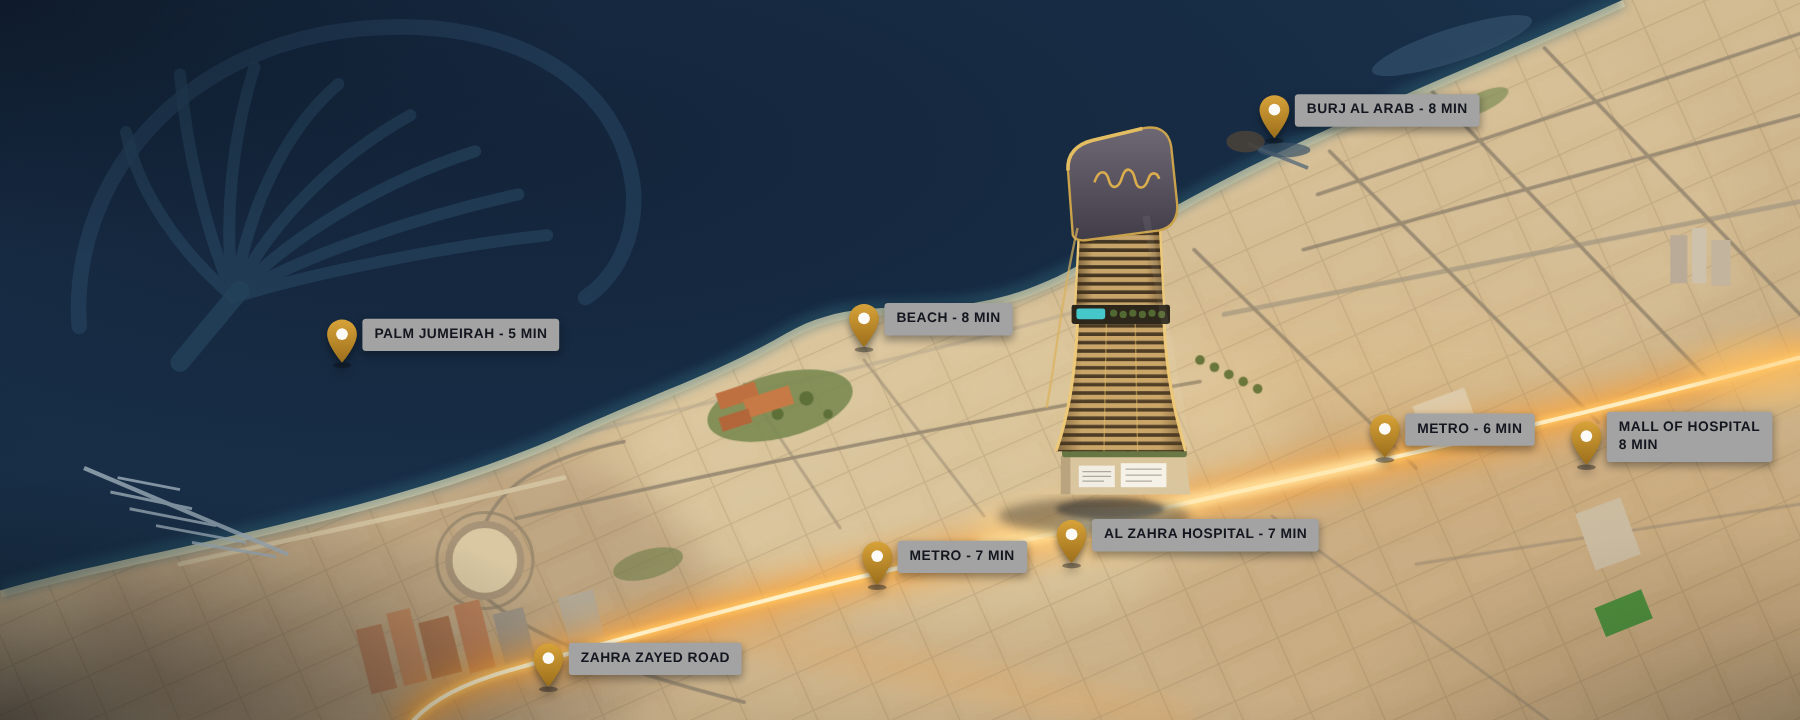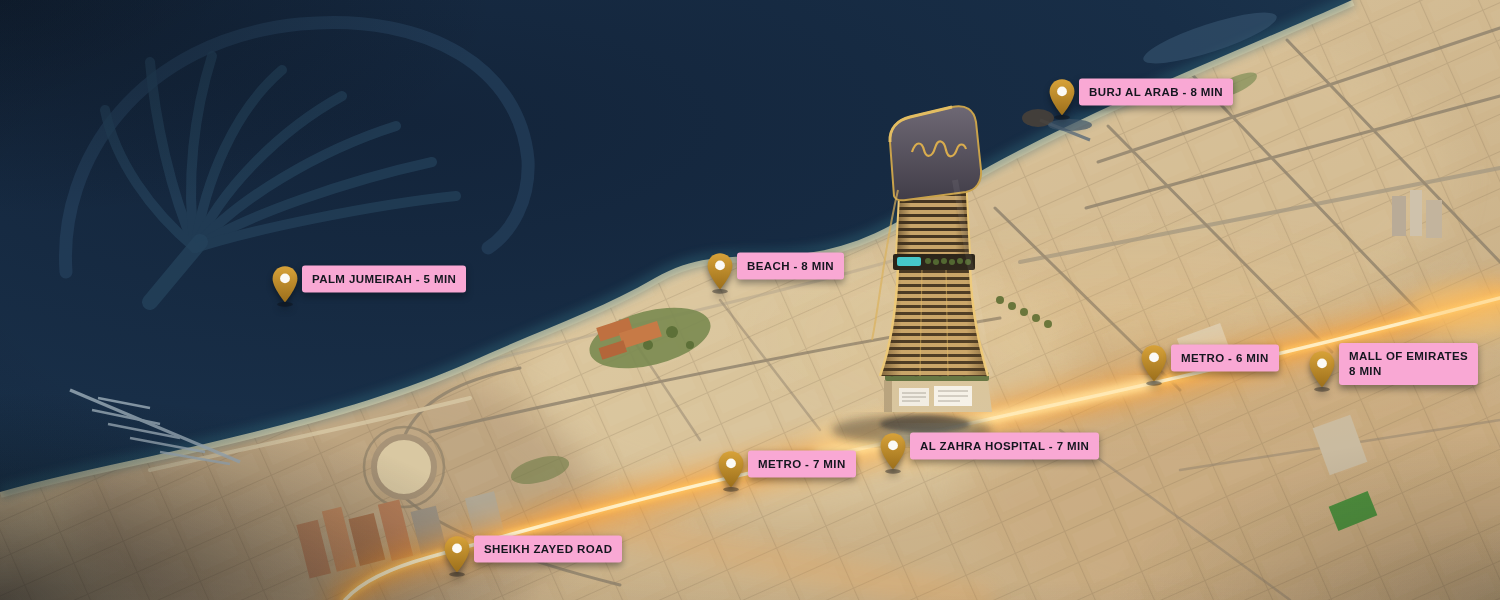--- a/index.html
+++ b/index.html
@@ -11,21 +11,21 @@
     radial-gradient(40% 30% at 76% 56%, rgba(255,190,100,.13), rgba(255,190,100,0) 70%),
     radial-gradient(120% 110% at 62% 40%, rgba(0,0,0,0) 52%, rgba(6,10,18,.40) 100%),
     radial-gradient(55% 60% at 0% 0%, rgba(7,12,20,.45), rgba(0,0,0,0) 60%),
     radial-gradient(60% 58% at 0% 100%, rgba(6,9,15,.60), rgba(0,0,0,0) 60%),
     radial-gradient(42% 45% at 100% 100%, rgba(10,10,12,.22), rgba(0,0,0,0) 62%);}
   .marker{position:absolute;z-index:2;width:0;height:0;cursor:pointer;}
   .pin{position:absolute;left:-14px;top:-14px;display:block;width:28px;height:42px;
        filter:drop-shadow(0 4px 3px rgba(5,8,14,.45));}
   .pin svg{display:block;}
   .label{position:absolute;left:17px;top:0;transform:translateY(-50%);
-         background:#f9a8d4;color:#14161f;font-weight:bold;font-size:11.5px;
+         background:#a3a3a3;color:#14161f;font-weight:bold;font-size:11.5px;
          letter-spacing:.4px;line-height:1.3;padding:6px 10px;border-radius:3px;
          white-space:nowrap;box-shadow:0 3px 7px rgba(8,12,20,.4);}
   .label span{display:block;}
   .label span:empty{display:none;}
 </style>
 </head>
 <body>
 
 <div class="stage">
 
@@ -306,21 +306,21 @@
 
   <div class="marker" style="left: 1322px; top: 364px;">
     <span class="pin">
         <svg width="28" height="42" viewBox="0 0 32 48">
           <ellipse cx="16" cy="45" rx="9" ry="2.6" fill="rgba(10,12,18,.4)"></ellipse>
           <path d="M16 1.5 C8 1.5 1.8 7.8 1.8 15.6 C1.8 26 16 42.5 16 42.5 C16 42.5 30.2 26 30.2 15.6 C30.2 7.8 24 1.5 16 1.5 Z" fill="url(#pinGrad)"></path>
           <circle cx="16" cy="15.3" r="5.6" fill="#fbfaf6"></circle>
         </svg>
       </span>
     <span class="label">
-        <span>MALL OF EMIRATES</span>
+        <span>MALL OF HOSPITAL</span>
         <span>8 MIN</span>
       </span>
   </div>
 
   <div class="marker" style="left: 893px; top: 446px;">
     <span class="pin">
         <svg width="28" height="42" viewBox="0 0 32 48">
           <ellipse cx="16" cy="45" rx="9" ry="2.6" fill="rgba(10,12,18,.4)"></ellipse>
           <path d="M16 1.5 C8 1.5 1.8 7.8 1.8 15.6 C1.8 26 16 42.5 16 42.5 C16 42.5 30.2 26 30.2 15.6 C30.2 7.8 24 1.5 16 1.5 Z" fill="url(#pinGrad)"></path>
           <circle cx="16" cy="15.3" r="5.6" fill="#fbfaf6"></circle>
@@ -346,18 +346,18 @@
 
   <div class="marker" style="left: 457px; top: 549px;">
     <span class="pin">
         <svg width="28" height="42" viewBox="0 0 32 48">
           <ellipse cx="16" cy="45" rx="9" ry="2.6" fill="rgba(10,12,18,.4)"></ellipse>
           <path d="M16 1.5 C8 1.5 1.8 7.8 1.8 15.6 C1.8 26 16 42.5 16 42.5 C16 42.5 30.2 26 30.2 15.6 C30.2 7.8 24 1.5 16 1.5 Z" fill="url(#pinGrad)"></path>
           <circle cx="16" cy="15.3" r="5.6" fill="#fbfaf6"></circle>
         </svg>
       </span>
     <span class="label">
-        <span>SHEIKH ZAYED ROAD</span>
+        <span>ZAHRA ZAYED ROAD</span>
       </span>
   </div>
 
   <div class="vignette"></div>
 </div>
 
 </body></html>

